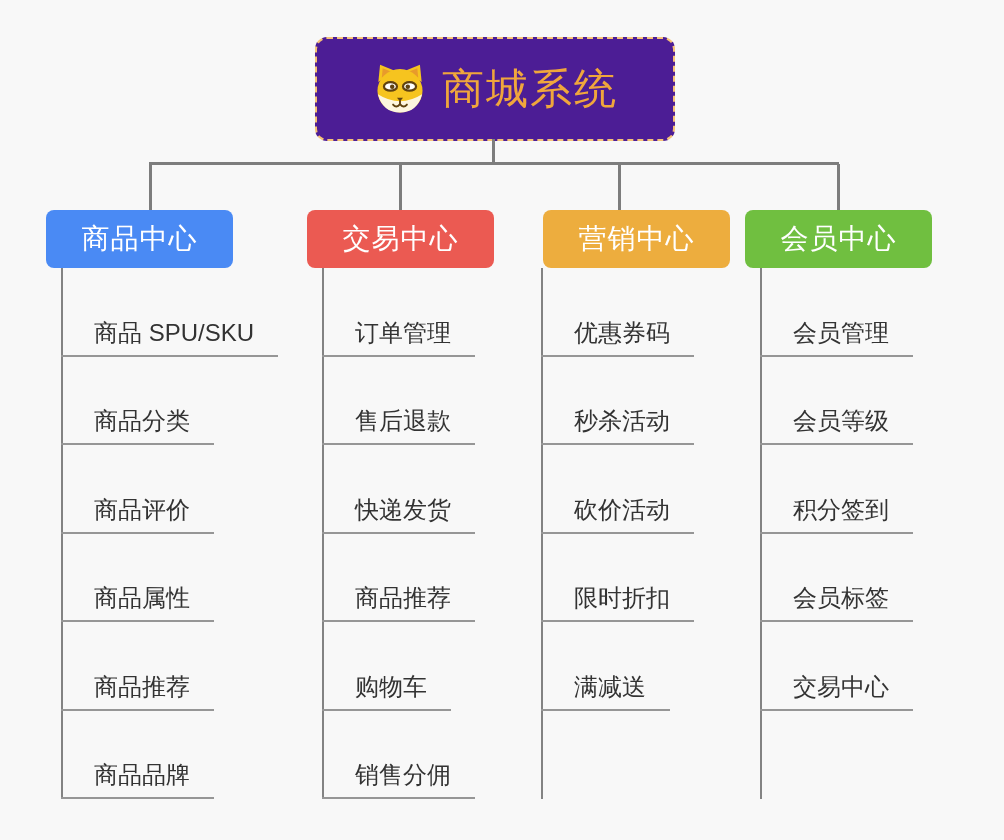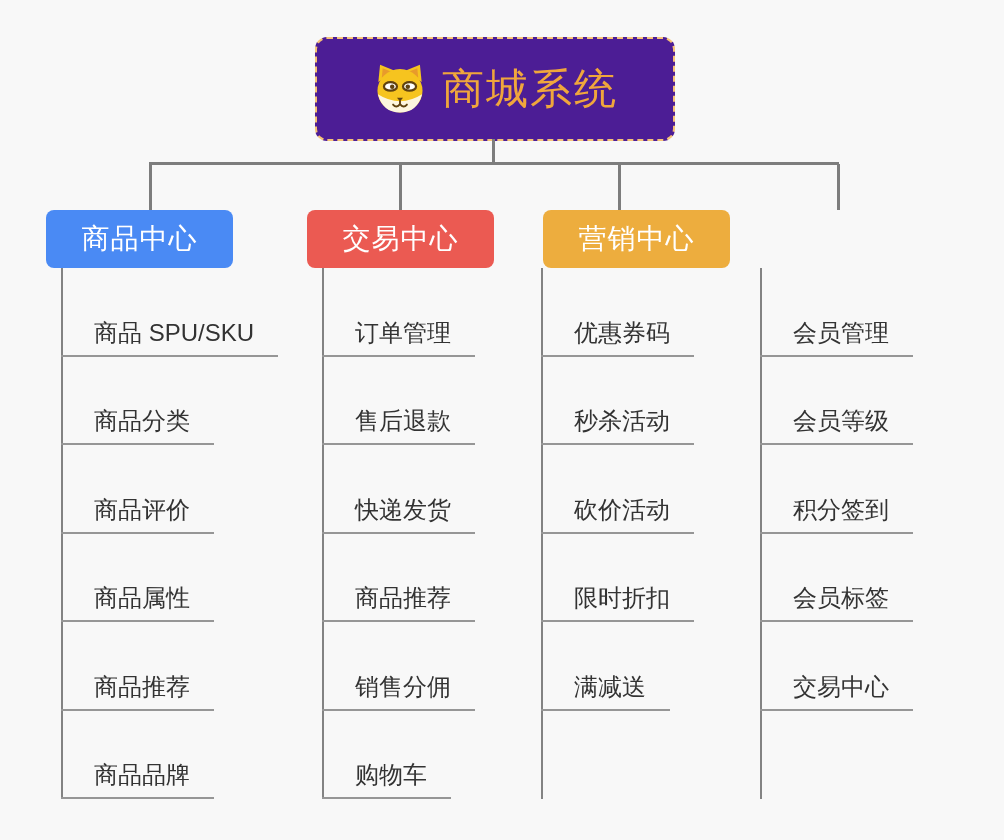--- a/index.html
+++ b/index.html
@@ -124,24 +124,24 @@
           <div class="branch-item">
             <span>售后退款</span>
           </div>
           <div class="branch-item">
             <span>快递发货</span>
           </div>
           <div class="branch-item">
             <span>商品推荐</span>
           </div>
           <div class="branch-item">
-            <span>销售分佣</span>
+            <span>购物车</span>
           </div>
           <div class="branch-item">
-            <span>购物车</span>
+            <span>销售分佣</span>
           </div>
         </div>
       </div>
       <div class="branch" style="left: 526px;">
         <div class="branch-header" style="background: rgb(237, 173, 62); margin-left: 17px;">营销中心</div>
         <div class="branch-spine"></div>
         <div class="branch-items">
           <div class="branch-item">
             <span>优惠券码</span>
           </div>
@@ -153,20 +153,21 @@
           </div>
           <div class="branch-item">
             <span>限时折扣</span>
           </div>
           <div class="branch-item">
             <span>满减送</span>
           </div>
         </div>
       </div>
       <div class="branch" style="left: 745px;">
+        <div class="branch-header" style="background: rgb(112, 191, 64);">会员中心</div>
         <div class="branch-spine"></div>
         <div class="branch-items">
           <div class="branch-item">
             <span>会员管理</span>
           </div>
           <div class="branch-item">
             <span>会员等级</span>
           </div>
           <div class="branch-item">
             <span>积分签到</span>

